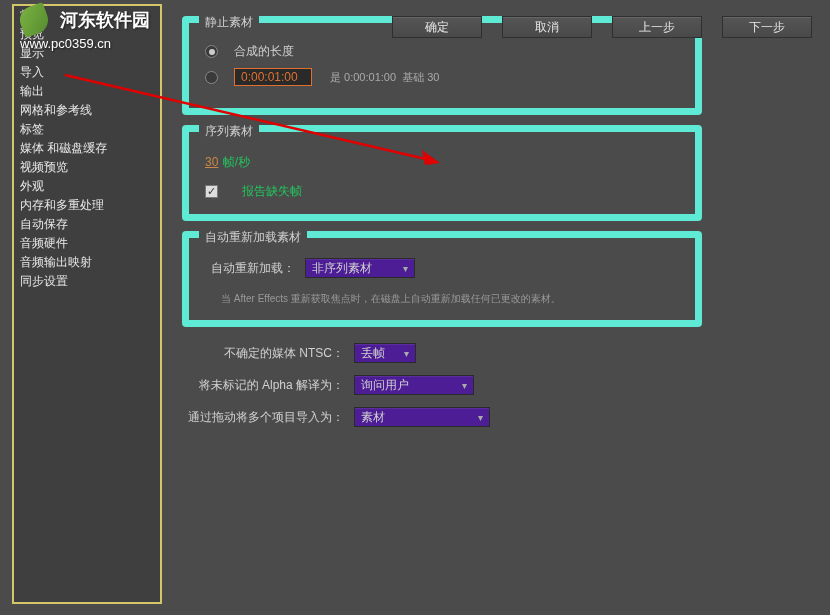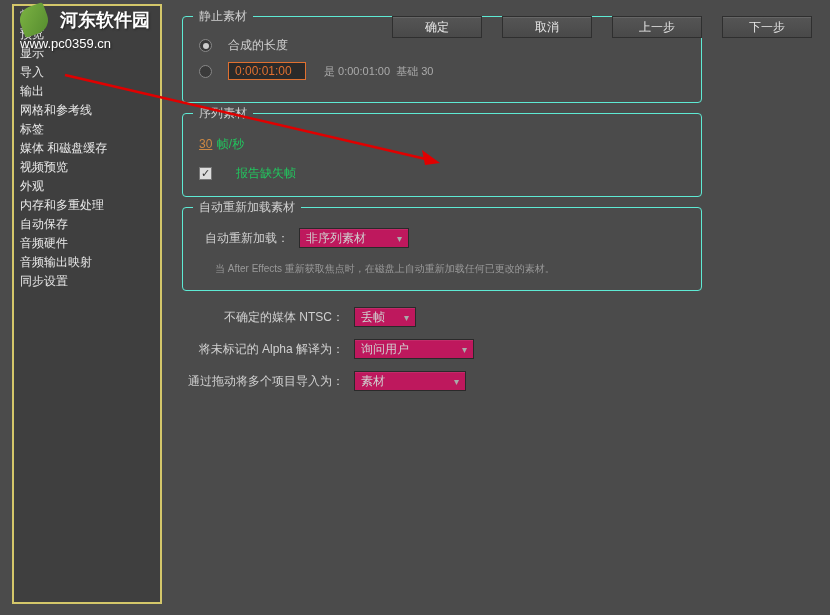--- a/index.html
+++ b/index.html
@@ -9,40 +9,40 @@
     .watermark-logo { display: flex; align-items: center; gap: 12px; }
     .watermark-logo .leaf { width: 28px; height: 28px; background: linear-gradient(135deg, #7cb342, #558b2f); border-radius: 50% 10% 50% 10%; transform: rotate(-20deg); }
     .watermark-text { color: #fff; font-size: 18px; font-weight: bold; text-shadow: 1px 1px 2px rgba(0,0,0,0.5); }
     .watermark-url { color: #fff; font-size: 13px; margin-top: 2px; text-shadow: 1px 1px 2px rgba(0,0,0,0.5); }
     
     .sidebar { position: absolute; left: 12px; top: 4px; width: 150px; height: 600px; background: #3f3f3f; border: 2px solid #d4c76a; }
     .sidebar-item { color: #e8e8e8; font-size: 12px; padding: 1px 6px; cursor: pointer; }
     
     .content { position: absolute; left: 182px; top: 16px; width: 520px; }
     
-    .group { border: 1px solid #5eead4; border-radius: 4px; padding: 20px 16px 14px; margin-bottom: 10px; position: relative; }
+    .group { border: 7px solid #5eead4; border-radius: 4px; padding: 20px 16px 14px; margin-bottom: 10px; position: relative; }
     .group-title { position: absolute; top: -9px; left: 10px; background: #4b4b4b; padding: 0 6px; color: #d0d0d0; font-size: 12px; }
     
     .radio-row { display: flex; align-items: center; margin-bottom: 8px; color: #d0d0d0; font-size: 12px; gap: 8px; }
     .radio { width: 13px; height: 13px; border-radius: 50%; border: 1px solid #888; background: #3a3a3a; margin-right: 8px; display: inline-flex; align-items: center; justify-content: center; }
     .radio.checked::after { content: ''; width: 6px; height: 6px; border-radius: 50%; background: #ccc; }
     
     .time-input { background: #2a2a2a; border: 1px solid #e07030; color: #e07030; padding: 1px 6px; font-size: 12px; width: 78px; margin-right: 10px; }
     .time-info { color: #aaa; font-size: 11px; }
     
     .link-text { color: #cc8844; text-decoration: underline; font-size: 12px; cursor: pointer; }
     .unit-text { color: #22c55e; font-size: 12px; }
     
     .checkbox-row { display: flex; align-items: center; margin-top: 12px; gap: 16px; }
     .checkbox { width: 13px; height: 13px; background: #ddd; border: 1px solid #777; margin-right: 8px; display: inline-flex; align-items: center; justify-content: center; }
     .checkbox.checked::after { content: '✓'; font-size: 11px; color: #333; line-height: 1; }
     
     .form-row { display: flex; align-items: center; margin-bottom: 14px; }
     .form-label { color: #d0d0d0; font-size: 12px; text-align: right; width: 145px; margin-right: 10px; }
-    .dropdown { background: #be185d; border: 1px solid #2a2a2a; color: #d0d0d0; font-size: 12px; padding: 1px 6px; height: 20px; display: flex; align-items: center; justify-content: space-between; cursor: pointer; box-shadow: inset 0 1px 0 rgba(255,255,255,0.08); }
+    .dropdown { background: #4c1d95; border: 1px solid #2a2a2a; color: #d0d0d0; font-size: 12px; padding: 1px 6px; height: 20px; display: flex; align-items: center; justify-content: space-between; cursor: pointer; box-shadow: inset 0 1px 0 rgba(255,255,255,0.08); }
     .dropdown::after { content: '▾'; color: #aaa; margin-left: 10px; font-size: 10px; }
     
     .hint-text { color: #999; font-size: 10px; margin-top: 6px; margin-left: 16px; }
     
     .lower-form { margin-top: 16px; }
     .lower-form .form-row { margin-bottom: 12px; }
     .lower-form .form-label { width: 162px; }
     
     .buttons { position: absolute; right: 18px; top: 16px; display: flex; flex-direction: row; gap: 20px; }
     .btn { width: 90px; height: 22px; background: linear-gradient(#555, #494949); border: 1px solid #2f2f2f; color: #e8e8e8; font-size: 12px; display: flex; align-items: center; justify-content: center; cursor: pointer; box-shadow: inset 0 1px 0 rgba(255,255,255,0.1); }
@@ -128,21 +128,21 @@
       </div>
     </div>
     <div class="form-row">
       <div class="form-label">将未标记的 Alpha 解译为：</div>
       <div class="dropdown" style="width:120px">
         <span>询问用户</span>
       </div>
     </div>
     <div class="form-row">
       <div class="form-label">通过拖动将多个项目导入为：</div>
-      <div class="dropdown" style="width:112px">
+      <div class="dropdown" style="width:136px">
         <span>素材</span>
       </div>
     </div>
   </div>
 
 </div>
 
 <svg class="arrow-overlay" viewBox="0 0 400 110">
   <line x1="5" y1="5" x2="370" y2="90" stroke="#e00000" stroke-width="2.5"></line>
   <polygon points="380,93 362,80 365,95" fill="#e00000"></polygon>

